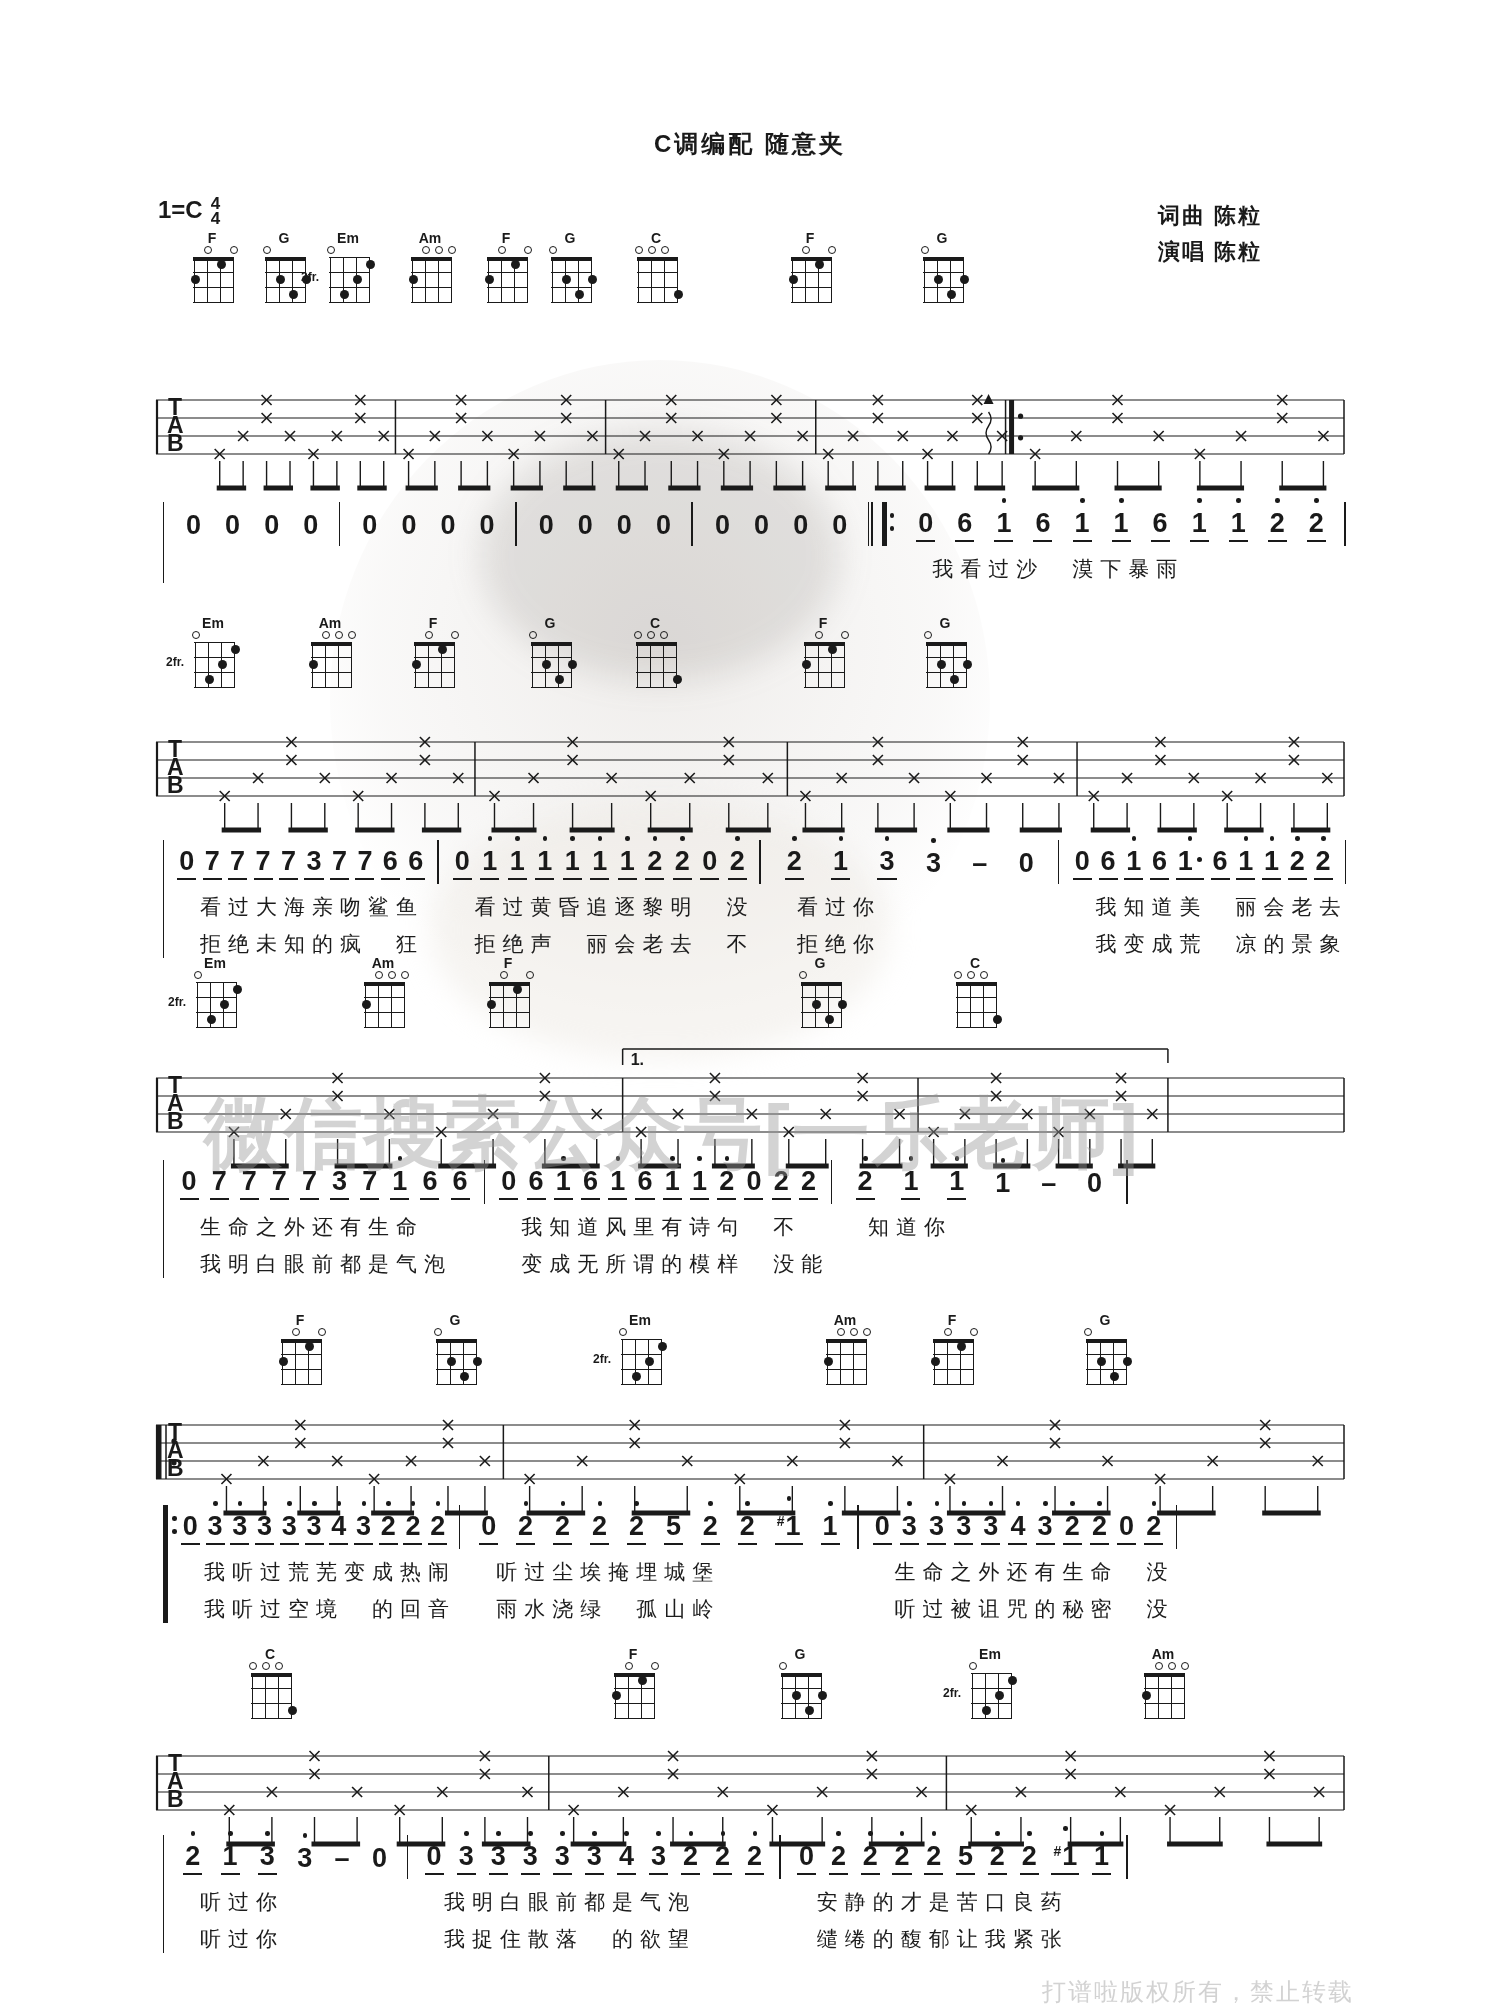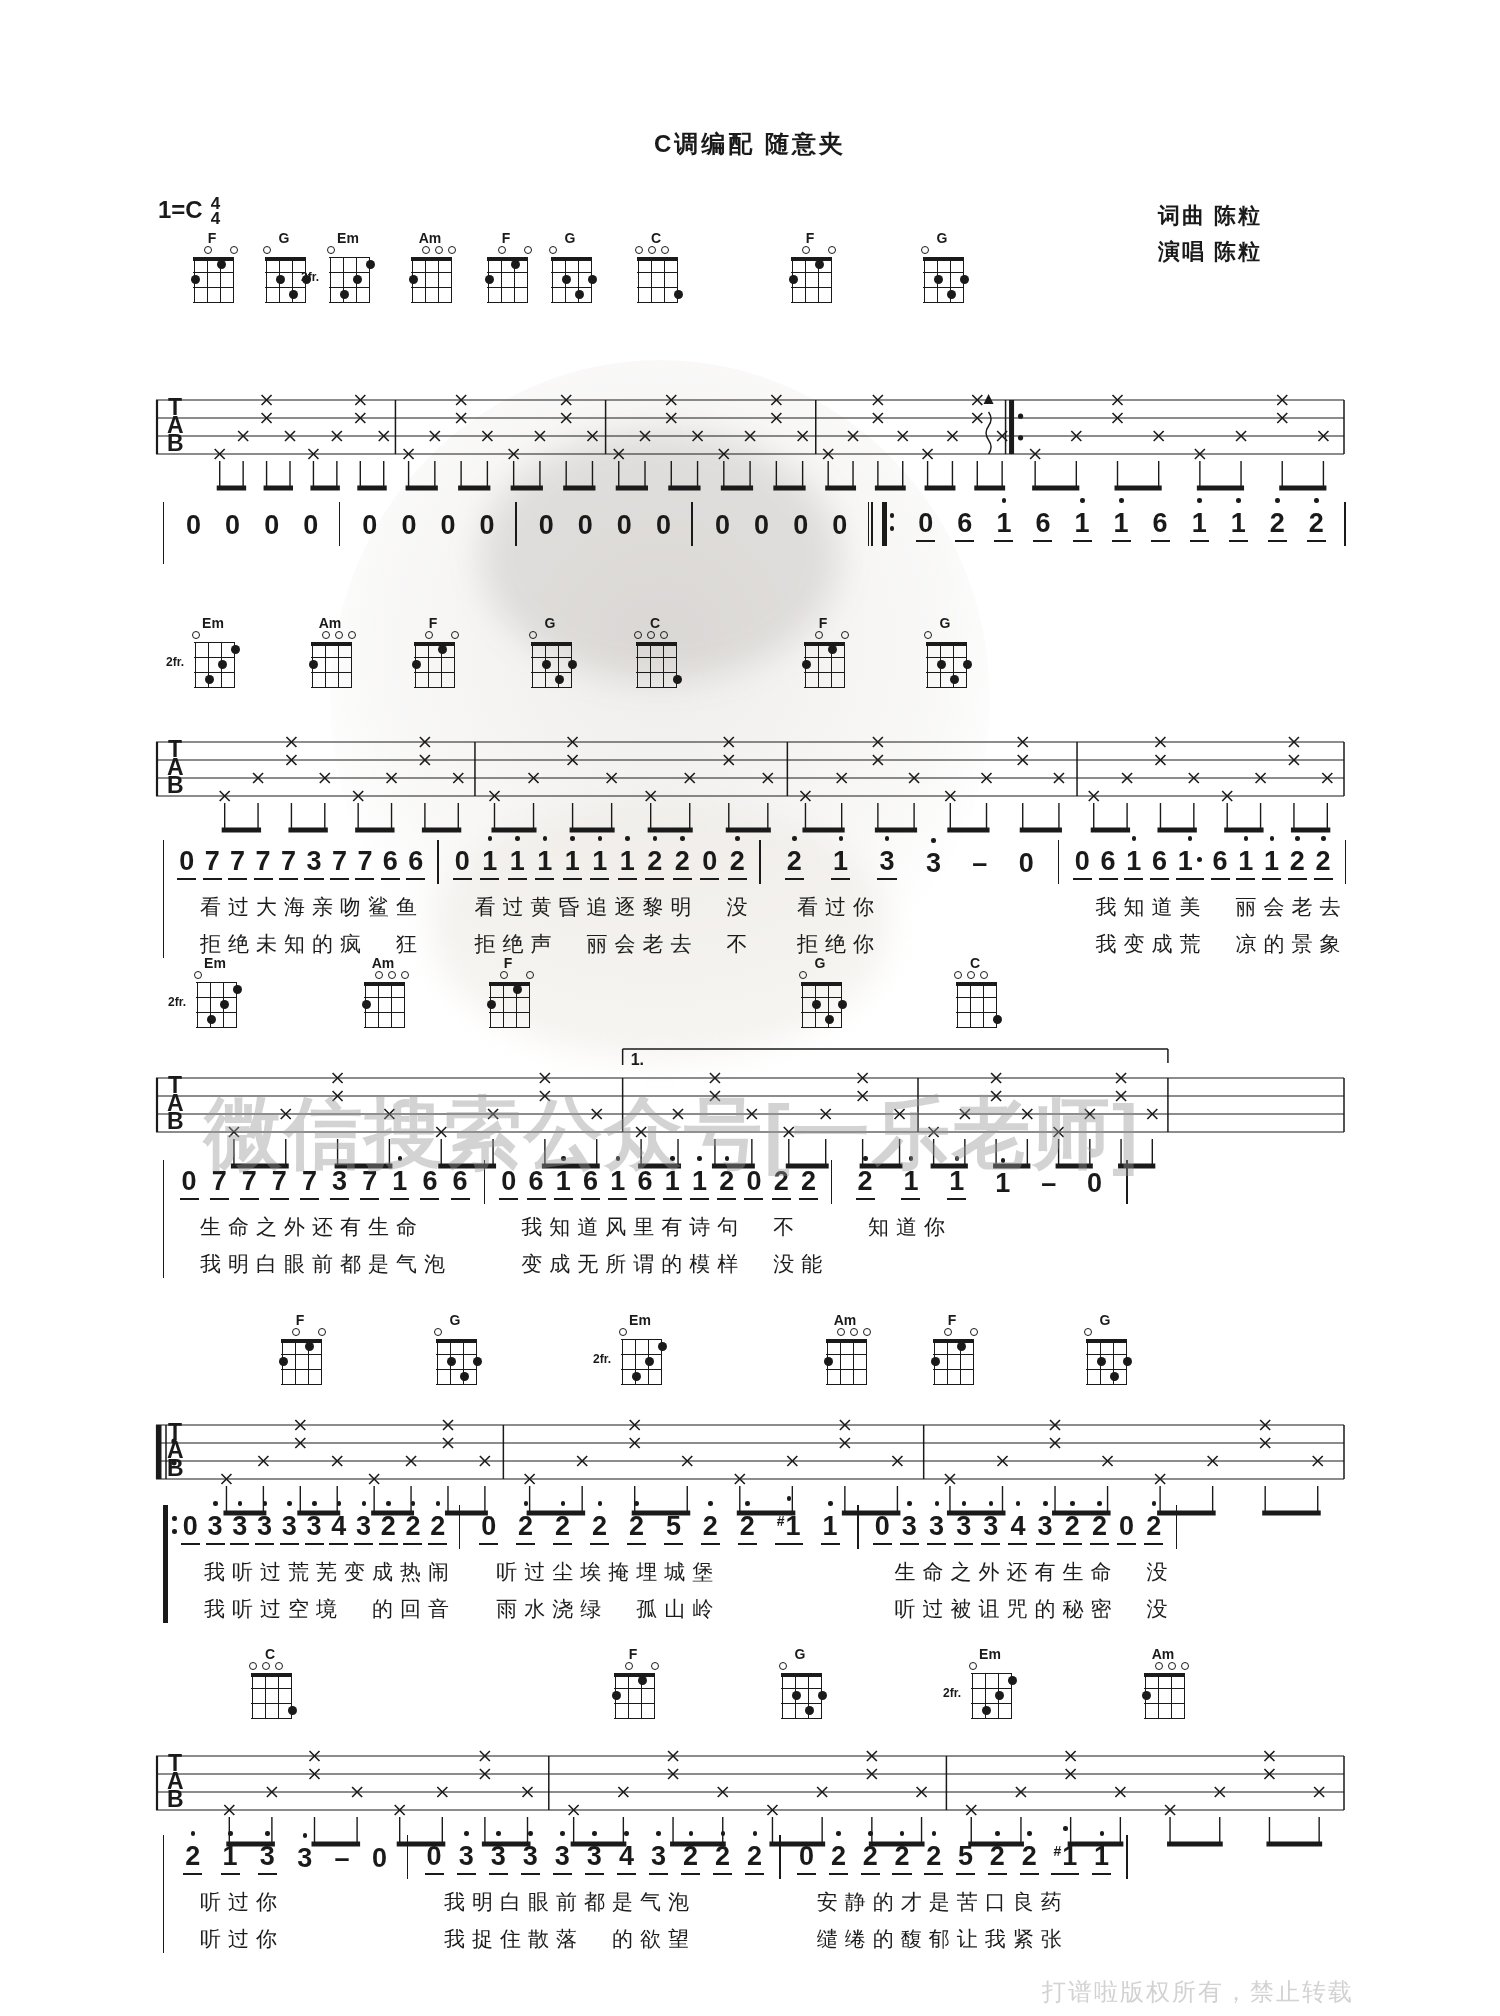--- a/index.html
+++ b/index.html
@@ -487,20 +487,21 @@
               <span class="num u">1<i class="hd"></i></span>
               <span class="num u">6</span>
               <span class="num u">1<i class="hd"></i></span>
               <span class="num u">1<i class="hd"></i></span>
               <span class="num u">6</span>
               <span class="num u">1<i class="hd"></i></span>
               <span class="num u">1<i class="hd"></i></span>
               <span class="num u">2<i class="hd"></i></span>
               <span class="num u">2<i class="hd"></i></span>
             </div>
+            <div class="lyr lyr1">我看过沙　漠下暴雨</div>
           </div>
         </div>
       </div>
       <div class="system" style="top: 615px; height: 380px;">
         <div class="chord" style="left: 178px; top: 0px;">
           <div class="cname">Em</div>
           <div class="opens">
             <span class="o" style="left:14px"></span>
           </div>
           <div class="grid">

